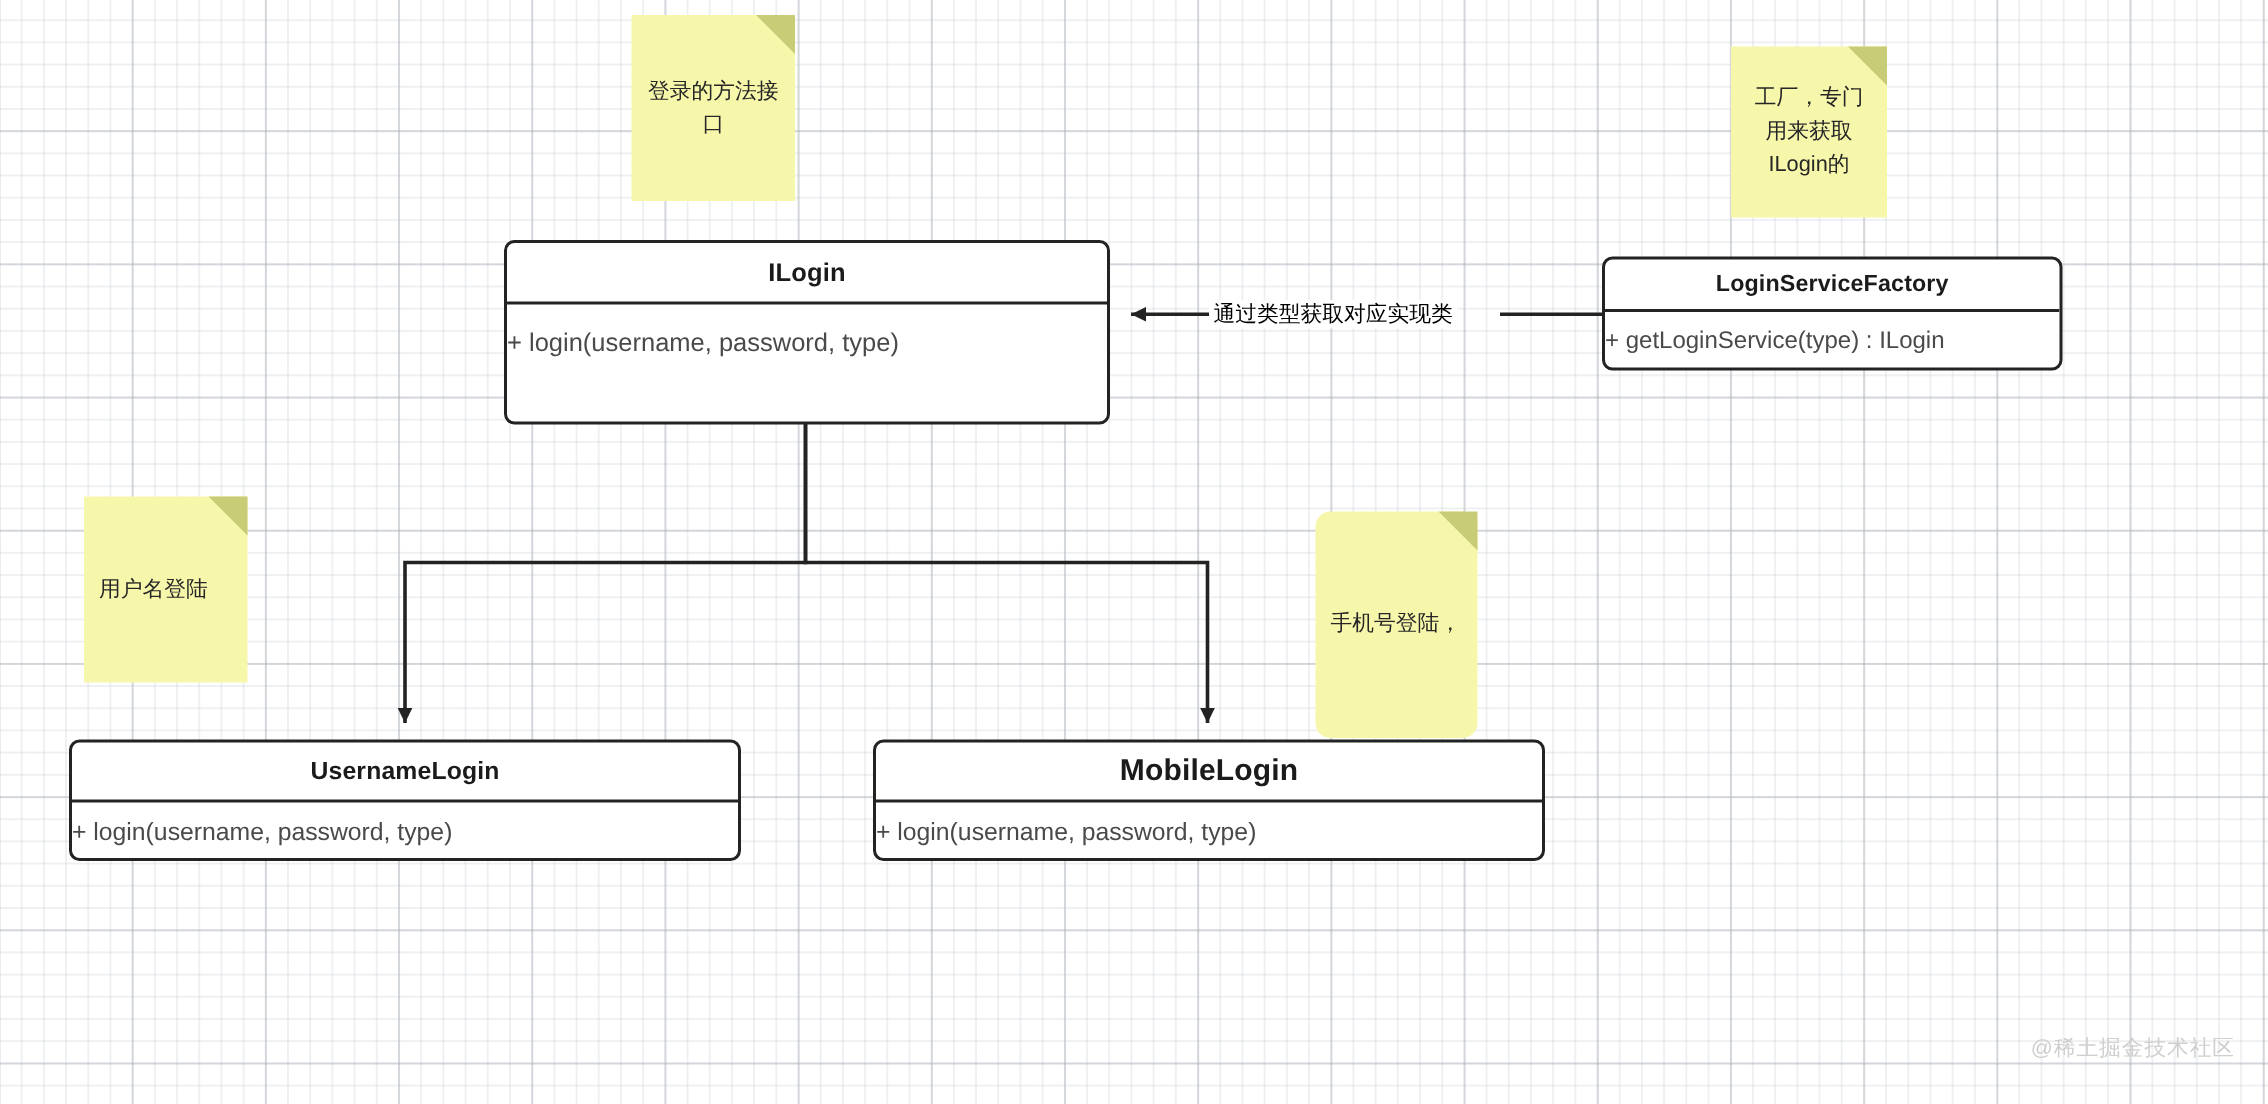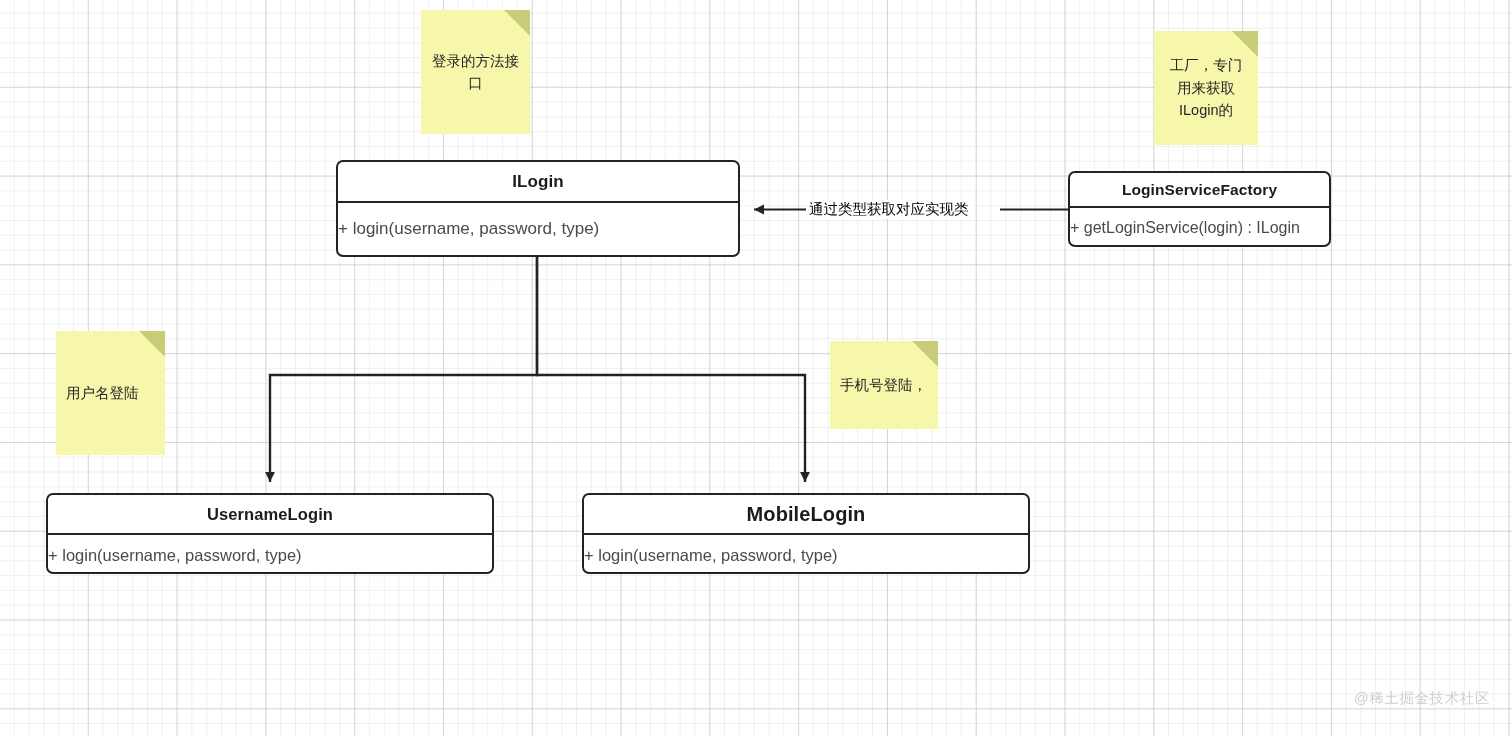--- a/index.html
+++ b/index.html
@@ -58,26 +58,26 @@
   .uml-members {
     box-sizing: border-box;
     width: 100%;
     display: flex;
     align-items: center;
     padding-left: 0;
     color: #4a4a4a;
   }
 
   
-  #cls-ilogin { left: 336px; top: 160px; width: 404px; height: 97px; }
+  #cls-ilogin { left: 336px; top: 160px; width: 404px; height: 123px; }
   #cls-ilogin .uml-title   { height: 39px; font-size: 17px; }
   #cls-ilogin .uml-members { height: 52px; font-size: 17px; }
 
   
-  #cls-factory { left: 1068px; top: 171px; width: 263px; height: 76px; }
+  #cls-factory { left: 1068px; top: 171px; width: 307px; height: 76px; }
   #cls-factory .uml-title   { height: 33px; font-size: 15.5px; }
   #cls-factory .uml-members { height: 39px; font-size: 16px; }
 
   
   #cls-username { left: 46px; top: 493px; width: 448px; height: 81px; }
   #cls-username .uml-title   { height: 38px; font-size: 16.5px; }
   #cls-username .uml-members { height: 40px; font-size: 16.5px; }
 
   
   #cls-mobile { left: 582px; top: 493px; width: 448px; height: 81px; }
@@ -104,21 +104,21 @@
     width: 0;
     height: 0;
     border-left: 26px solid transparent;
     border-top: 26px solid #c9cc76;
   }
   .note .note-text { position: relative; z-index: 1; }
 
   #note-ilogin  { left: 421px;  top: 10px;  width: 109px; height: 124px; }
   #note-factory { left: 1154px; top: 31px;  width: 104px; height: 114px; }
   #note-username{ left: 56px;   top: 331px; width: 109px; height: 124px; }
-  #note-mobile  { left: 830px;  top: 341px; width: 108px; height: 88px; }
+  #note-mobile  { left: 877px;  top: 341px; width: 108px; height: 151px; border-radius: 10px; }
 
   
   #connectors {
     position: absolute;
     left: 0; top: 0;
     width: 1512px;
     height: 736px;
     pointer-events: none;
   }
   .edge-label {
@@ -192,21 +192,21 @@
 
   <div class="uml-class" id="cls-ilogin">
     <div class="uml-title">ILogin</div>
     <div class="uml-divider"></div>
     <div class="uml-members">+ login(username, password, type)</div>
   </div>
 
   <div class="uml-class" id="cls-factory">
     <div class="uml-title">LoginServiceFactory</div>
     <div class="uml-divider"></div>
-    <div class="uml-members">+ getLoginService(login) : ILogin</div>
+    <div class="uml-members">+ getLoginService(type) : ILogin</div>
   </div>
 
   <div class="uml-class" id="cls-username">
     <div class="uml-title">UsernameLogin</div>
     <div class="uml-divider"></div>
     <div class="uml-members">+ login(username, password, type)</div>
   </div>
 
   <div class="uml-class" id="cls-mobile">
     <div class="uml-title">MobileLogin</div>

